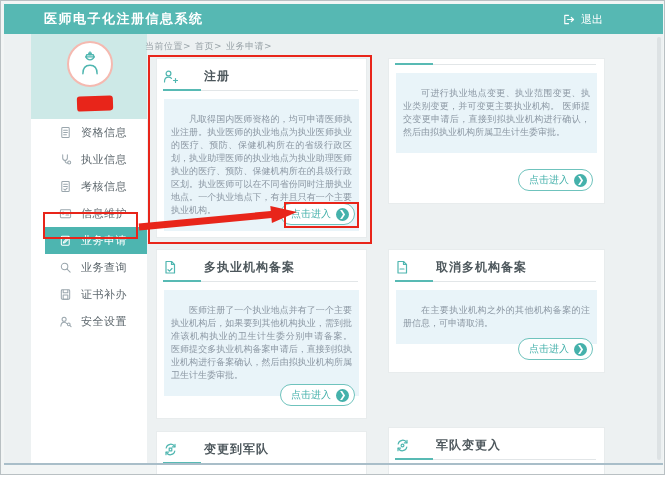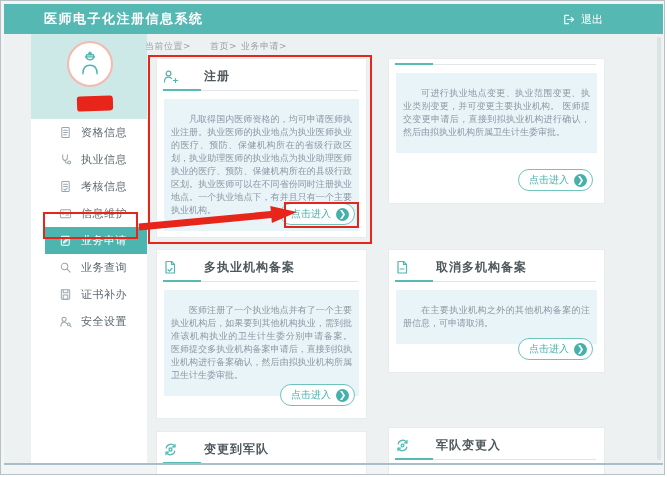--- a/index.html
+++ b/index.html
@@ -30,21 +30,21 @@
   .mi { height:27px; display:flex; align-items:center; padding-left:28px; gap:9px;
         font-size:11px; color:#5c666c; letter-spacing:0.5px; cursor:pointer; }
   .mi svg { width:13px; height:13px; color:#9aa6ad; flex:none; }
   .mi.active { background:#4db5b0; color:#fff; margin-left:14px; padding-left:14px; }
   .mi.active svg { color:#fff; }
 
   
   .content { position:absolute; left:137px; top:0; right:0; bottom:0; }
   .crumb { position:absolute; left:4px; top:6px; font-size:9px; color:#98a2a7; letter-spacing:0.5px; }
   .crumb span { margin-right:4px; }
-  .crumb .bc-home { cursor:pointer;margin-left:15px; }
+  .crumb .bc-home { cursor:pointer; }
 
   .card { position:absolute; background:#fff; border:1px solid #e8eced; }
   .c1 { left:15px;  top:24px;  width:211px; height:180px; }
   .c2 { left:247px; top:24px;  width:217px; height:146px; }
   .c3 { left:15px;  top:215px; width:211px; height:170px; }
   .c4 { left:247px; top:215px; width:217px; height:124px; }
   .c5 { left:15px;  top:397px; width:211px; height:80px; }
   .c6 { left:247px; top:393px; width:217px; height:80px; }
 
   .card-head { display:flex; align-items:center; gap:26px; padding:9px 8px 0 6px; }

